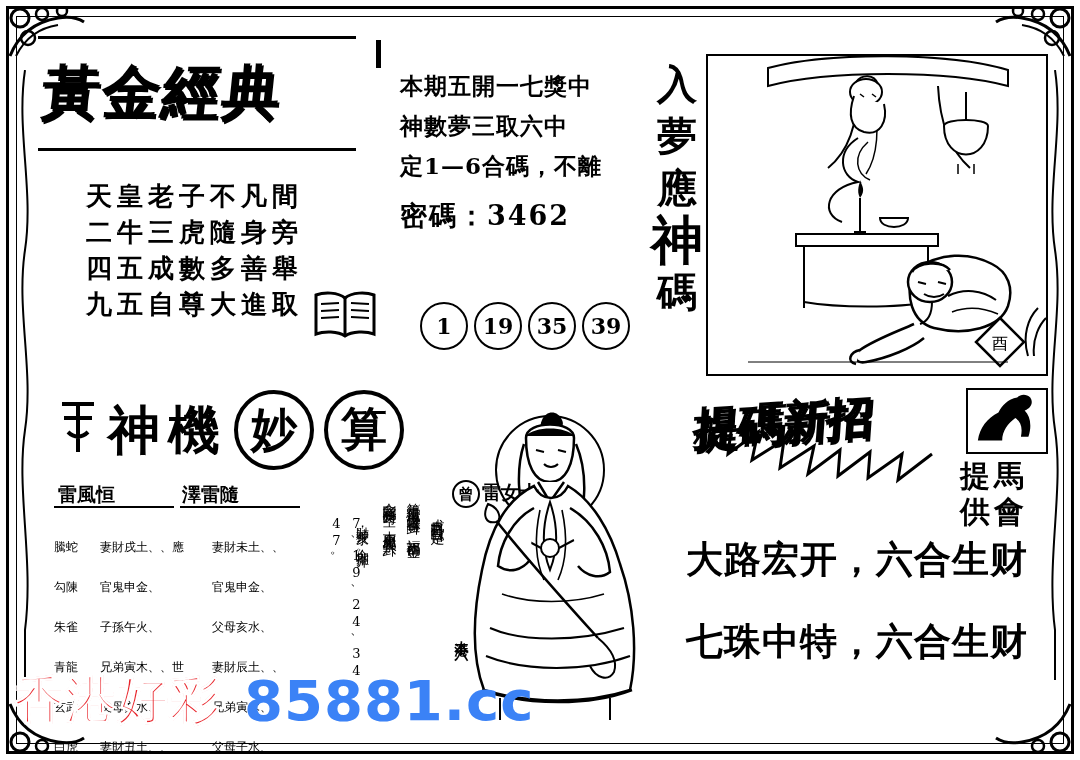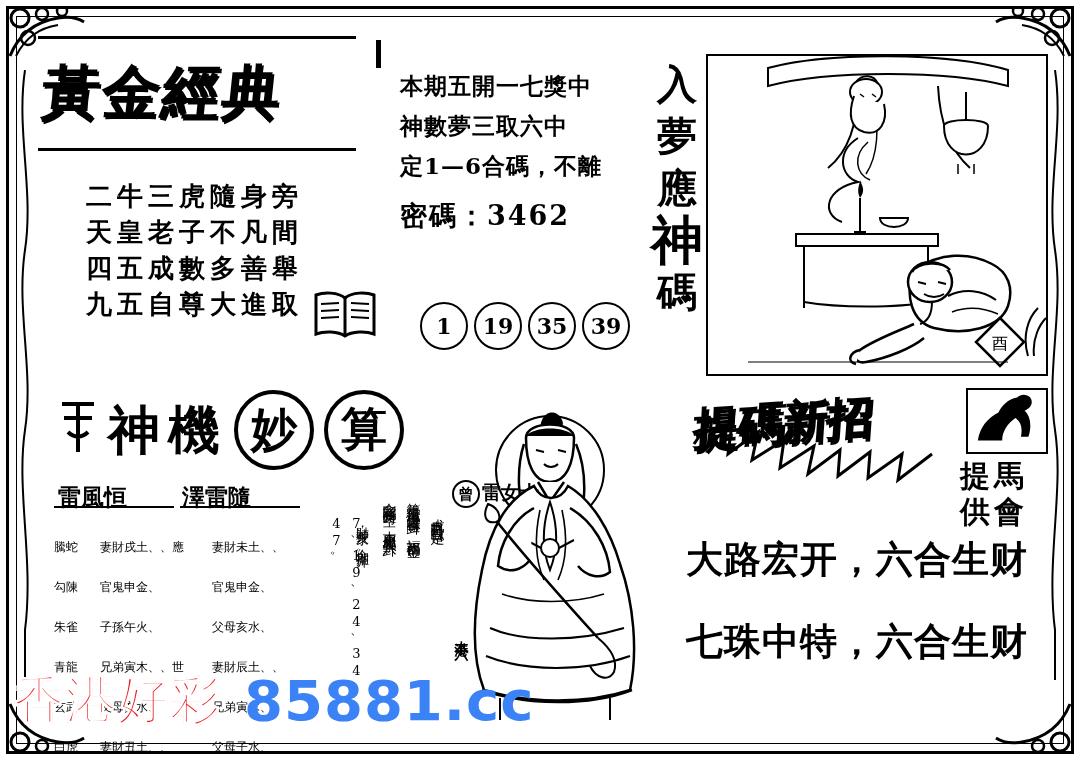--- a/index.html
+++ b/index.html
@@ -115,21 +115,21 @@
     font-weight:bold;font-size:52px;
   }
   .circle-char{
     position:absolute;width:72px;height:72px;border:4px solid #000;border-radius:50%;
     display:flex;align-items:center;justify-content:center;
     font-size:46px;font-weight:bold;font-family:"DejaVu Serif",serif;
     background:#fff;
   }
 
   .gua-head{
-    position:absolute;top:452px;font-weight:bold;font-size:23px;
+    position:absolute;top:452px;font-weight:bold;font-size:19px;
     font-family:"DejaVu Serif","Liberation Serif",serif;
   }
   .gua-head-line{position:absolute;top:476px;border-top:2px solid #000;}
 
   .table6{
     position:absolute;left:20px;top:486px;width:268px;
     font-family:"DejaVu Serif","Liberation Serif",serif;
     font-size:12px;
   }
   .table6 .row{display:flex;height:40px;align-items:flex-end;}
@@ -261,22 +261,22 @@
 
   <div class="content">
 
     <div class="title-block">
       <div class="title-rule"></div>
       <div class="title-cn" style="position:absolute;left:8px;top:18px;">黃金經典</div>
       <div class="title-rule2"></div>
     </div>
 
     <div class="verse">
+      <div>天皇老子不凡間</div>
       <div>二牛三虎隨身旁</div>
-      <div>天皇老子不凡間</div>
       <div>四五成數多善舉</div>
       <div>九五自尊大進取</div>
     </div>
 
     <svg class="book" viewBox="0 0 66 52">
       <path d="M33 10 C26 4 12 4 4 7 L4 46 C12 43 26 43 33 48 C40 43 54 43 62 46 L62 7 C54 4 40 4 33 10 Z" fill="#fff" stroke="#000" stroke-width="3"></path>
       <path d="M33 10 L33 48" stroke="#000" stroke-width="3"></path>
       <path d="M9 16 L27 15 M9 23 L27 22 M9 30 L27 29 M39 15 L57 16 M39 22 L57 23 M39 29 L57 30" stroke="#000" stroke-width="2"></path>
     </svg>
 

